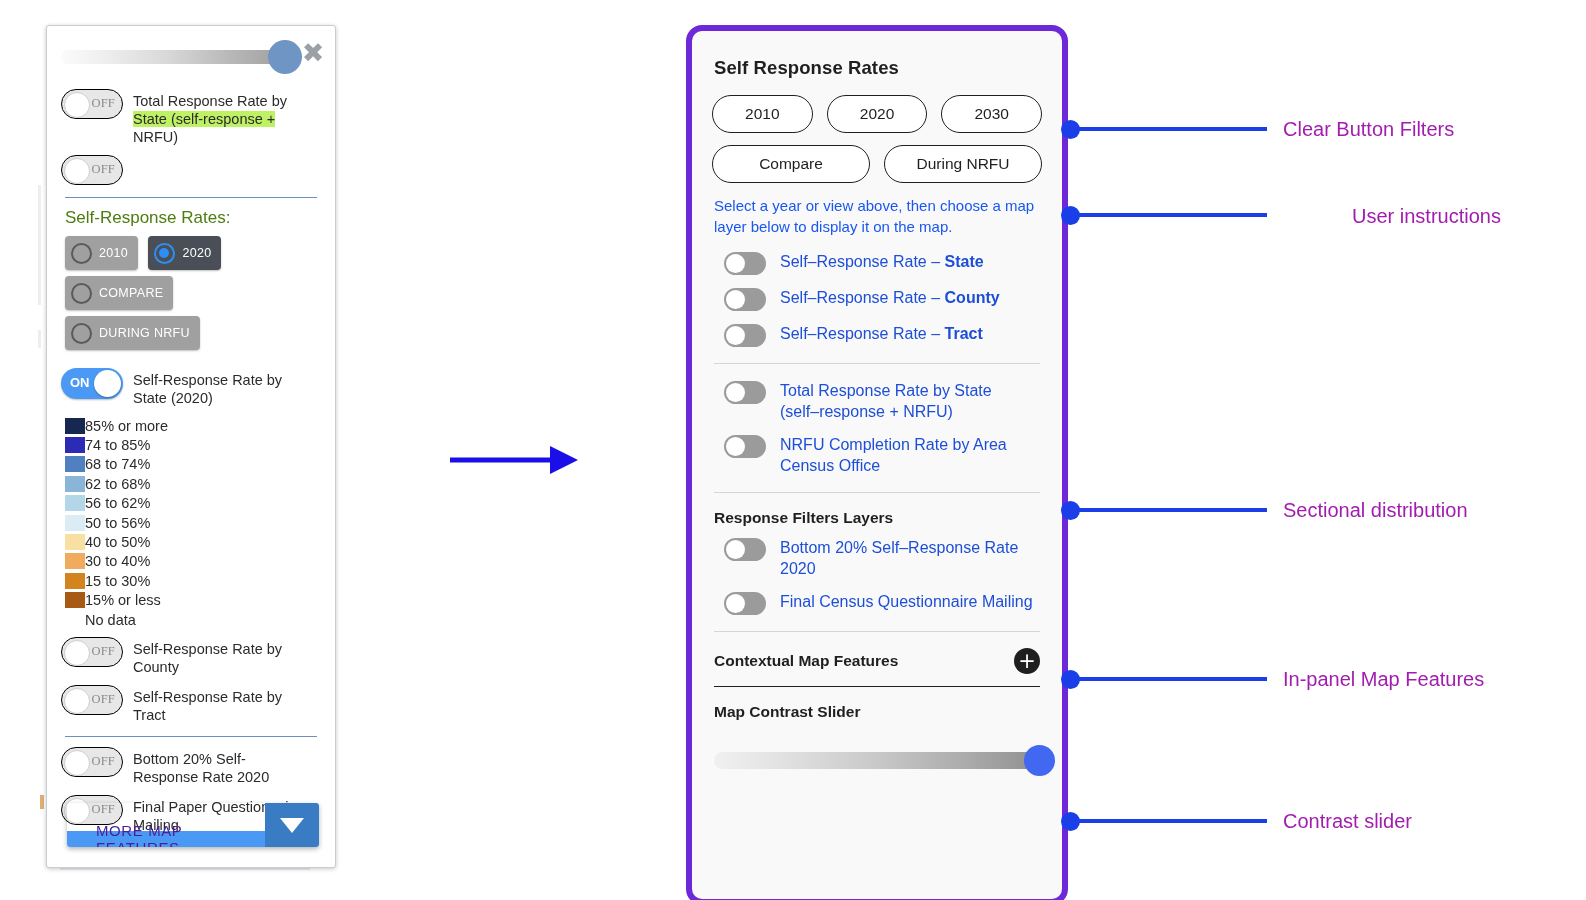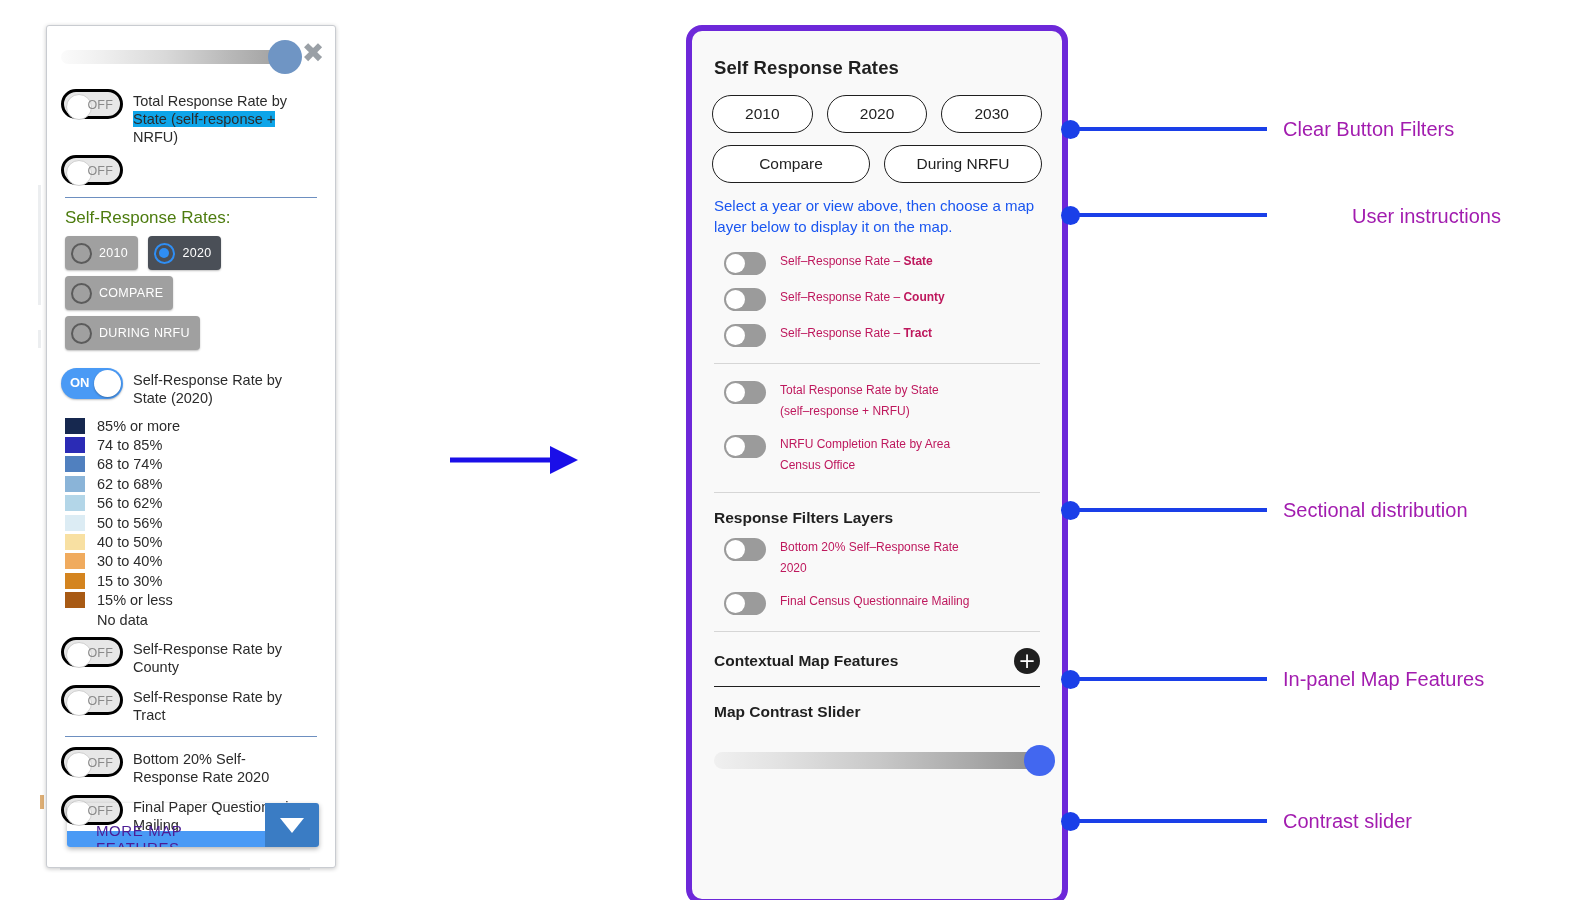--- a/index.html
+++ b/index.html
@@ -32,42 +32,42 @@
   }
   .op-close {
     position: absolute; right: -4px; top: 6px; width: 24px; height: 24px;
     color: #9aa0a6; font-size: 27px; line-height: 22px; font-weight: 700; text-align: center;
     cursor: pointer; font-family: "DejaVu Sans", sans-serif;
   }
 
   .op-row { display: flex; align-items: flex-start; gap: 10px; margin: 9px 0; }
   .op-sw-off {
     flex: 0 0 auto; width: 62px; height: 30px; border-radius: 15px;
-    background: #e7e7e7; border: 3px solid #000000; position: relative;
+    background: #e7e7e7; border: 1px solid #000000; position: relative; font-family: Liberation Serif, serif;
   }
   .op-sw-off::before {
     content:""; position: absolute; left: 2px; top: 2px; width: 24px; height: 24px;
     border-radius: 50%; background: #fff; border: 1px solid #cfcfcf;
   }
   .op-sw-off span {
     position: absolute; right: 7px; top: 6px; font-size: 12.5px; color: #8a8a8a; letter-spacing: .2px;
   }
   .op-sw-on {
     flex: 0 0 auto; width: 62px; height: 31px; border-radius: 16px;
     background: #4a9af5; position: relative; box-shadow: 0 1px 2px rgba(0,0,0,.25);
   }
   .op-sw-on::after {
     content:""; position: absolute; right: 2px; top: 2px; width: 27px; height: 27px;
     border-radius: 50%; background: #fff; box-shadow: 0 1px 2px rgba(0,0,0,.3);
   }
   .op-sw-on span {
     position: absolute; left: 9px; top: 7px; font-size: 13px; color: #fff; font-weight: 700;
   }
   .op-label { font-size: 14.5px; color: #2b2b2b; line-height: 18px; padding-top: 3px; }
-  .hl { background: #0ea5e9; }
+  .hl { background: #bef264; }
 
   .op-hr { border: none; border-top: 1.6px solid #6d8fc0; margin: 12px 0 10px 4px; width: 252px; }
 
   .op-section-title { font-size: 17px; color: #4d7c0f; margin: 9px 0 8px 4px; }
 
   .op-radios { margin-left: 4px; }
   .op-radio {
     display: inline-flex; align-items: center; gap: 7px; height: 34px;
     border-radius: 4px; padding: 0 10px 0 6px; margin: 0 6px 6px 0;
     background: #a0a0a0; color: #fff; font-size: 12.5px; letter-spacing: .3px;
@@ -77,21 +77,21 @@
   .op-radio .dot {
     width: 21px; height: 21px; border-radius: 50%; border: 2.5px solid #5b5b5b; background: transparent;
   }
   .op-radio.sel .dot { border-color: #2f8ef4; position: relative; }
   .op-radio.sel .dot::after {
     content:""; position:absolute; left: 3px; top: 3px; width: 10px; height: 10px;
     border-radius: 50%; background: #2f8ef4;
   }
 
   .legend { margin: 2px 0 2px 4px; }
-  .legend-item { display: flex; align-items: center; gap: 12px; height: 19.4px; }
+  .legend-item { display: flex; align-items: center; gap: 0; height: 19.4px; }
   .legend-sw { width: 20px; height: 16px; flex: 0 0 auto; }
   .legend-sw.blank { background: transparent; }
   .legend-txt { font-size: 14.5px; color: #2b2b2b; }
 
   .more-btn {
     position: absolute; left: 20px; bottom: 20px; width: 252px; height: 44px;
     display: flex; border-radius: 3px; overflow: hidden;
     box-shadow: 0 2px 5px rgba(0,0,0,.3);
   }
   .more-btn-main {
@@ -132,21 +132,21 @@
 
   .np-toggle-row { display: flex; align-items: flex-start; gap: 14px; margin: 0 0 12px 12px; }
   .np-sw {
     flex: 0 0 auto; width: 42px; height: 23px; border-radius: 12px; background: #9b9b9b;
     position: relative; cursor: pointer; margin-top: 1px;
   }
   .np-sw::after {
     content:""; position: absolute; left: 2px; top: 2px; width: 19px; height: 19px;
     border-radius: 50%; background: #fff;
   }
-  .np-tg-label { font-size: 12px; color: #be185d; line-height: 21px; }
+  .np-tg-label { font-size: 16px; color: #1d4ed8; line-height: 21px; }
   .np-tg-label b { font-weight: 700; }
 
   .np-hr { border: none; border-top: 1px solid #d6d6d6; margin: 16px 2px 16px 2px; }
   .np-hr.dark { border-top: 1.6px solid #1f1f1f; margin: 12px 2px 16px 2px; }
 
   .np-sec-title { font-size: 15.5px; color: #1f1f1f; font-weight: 700; margin: 0 0 10px 2px; }
 
   .np-feature-row {
     display: flex; align-items: center; justify-content: space-between; margin: 4px 2px 0 2px;
   }

